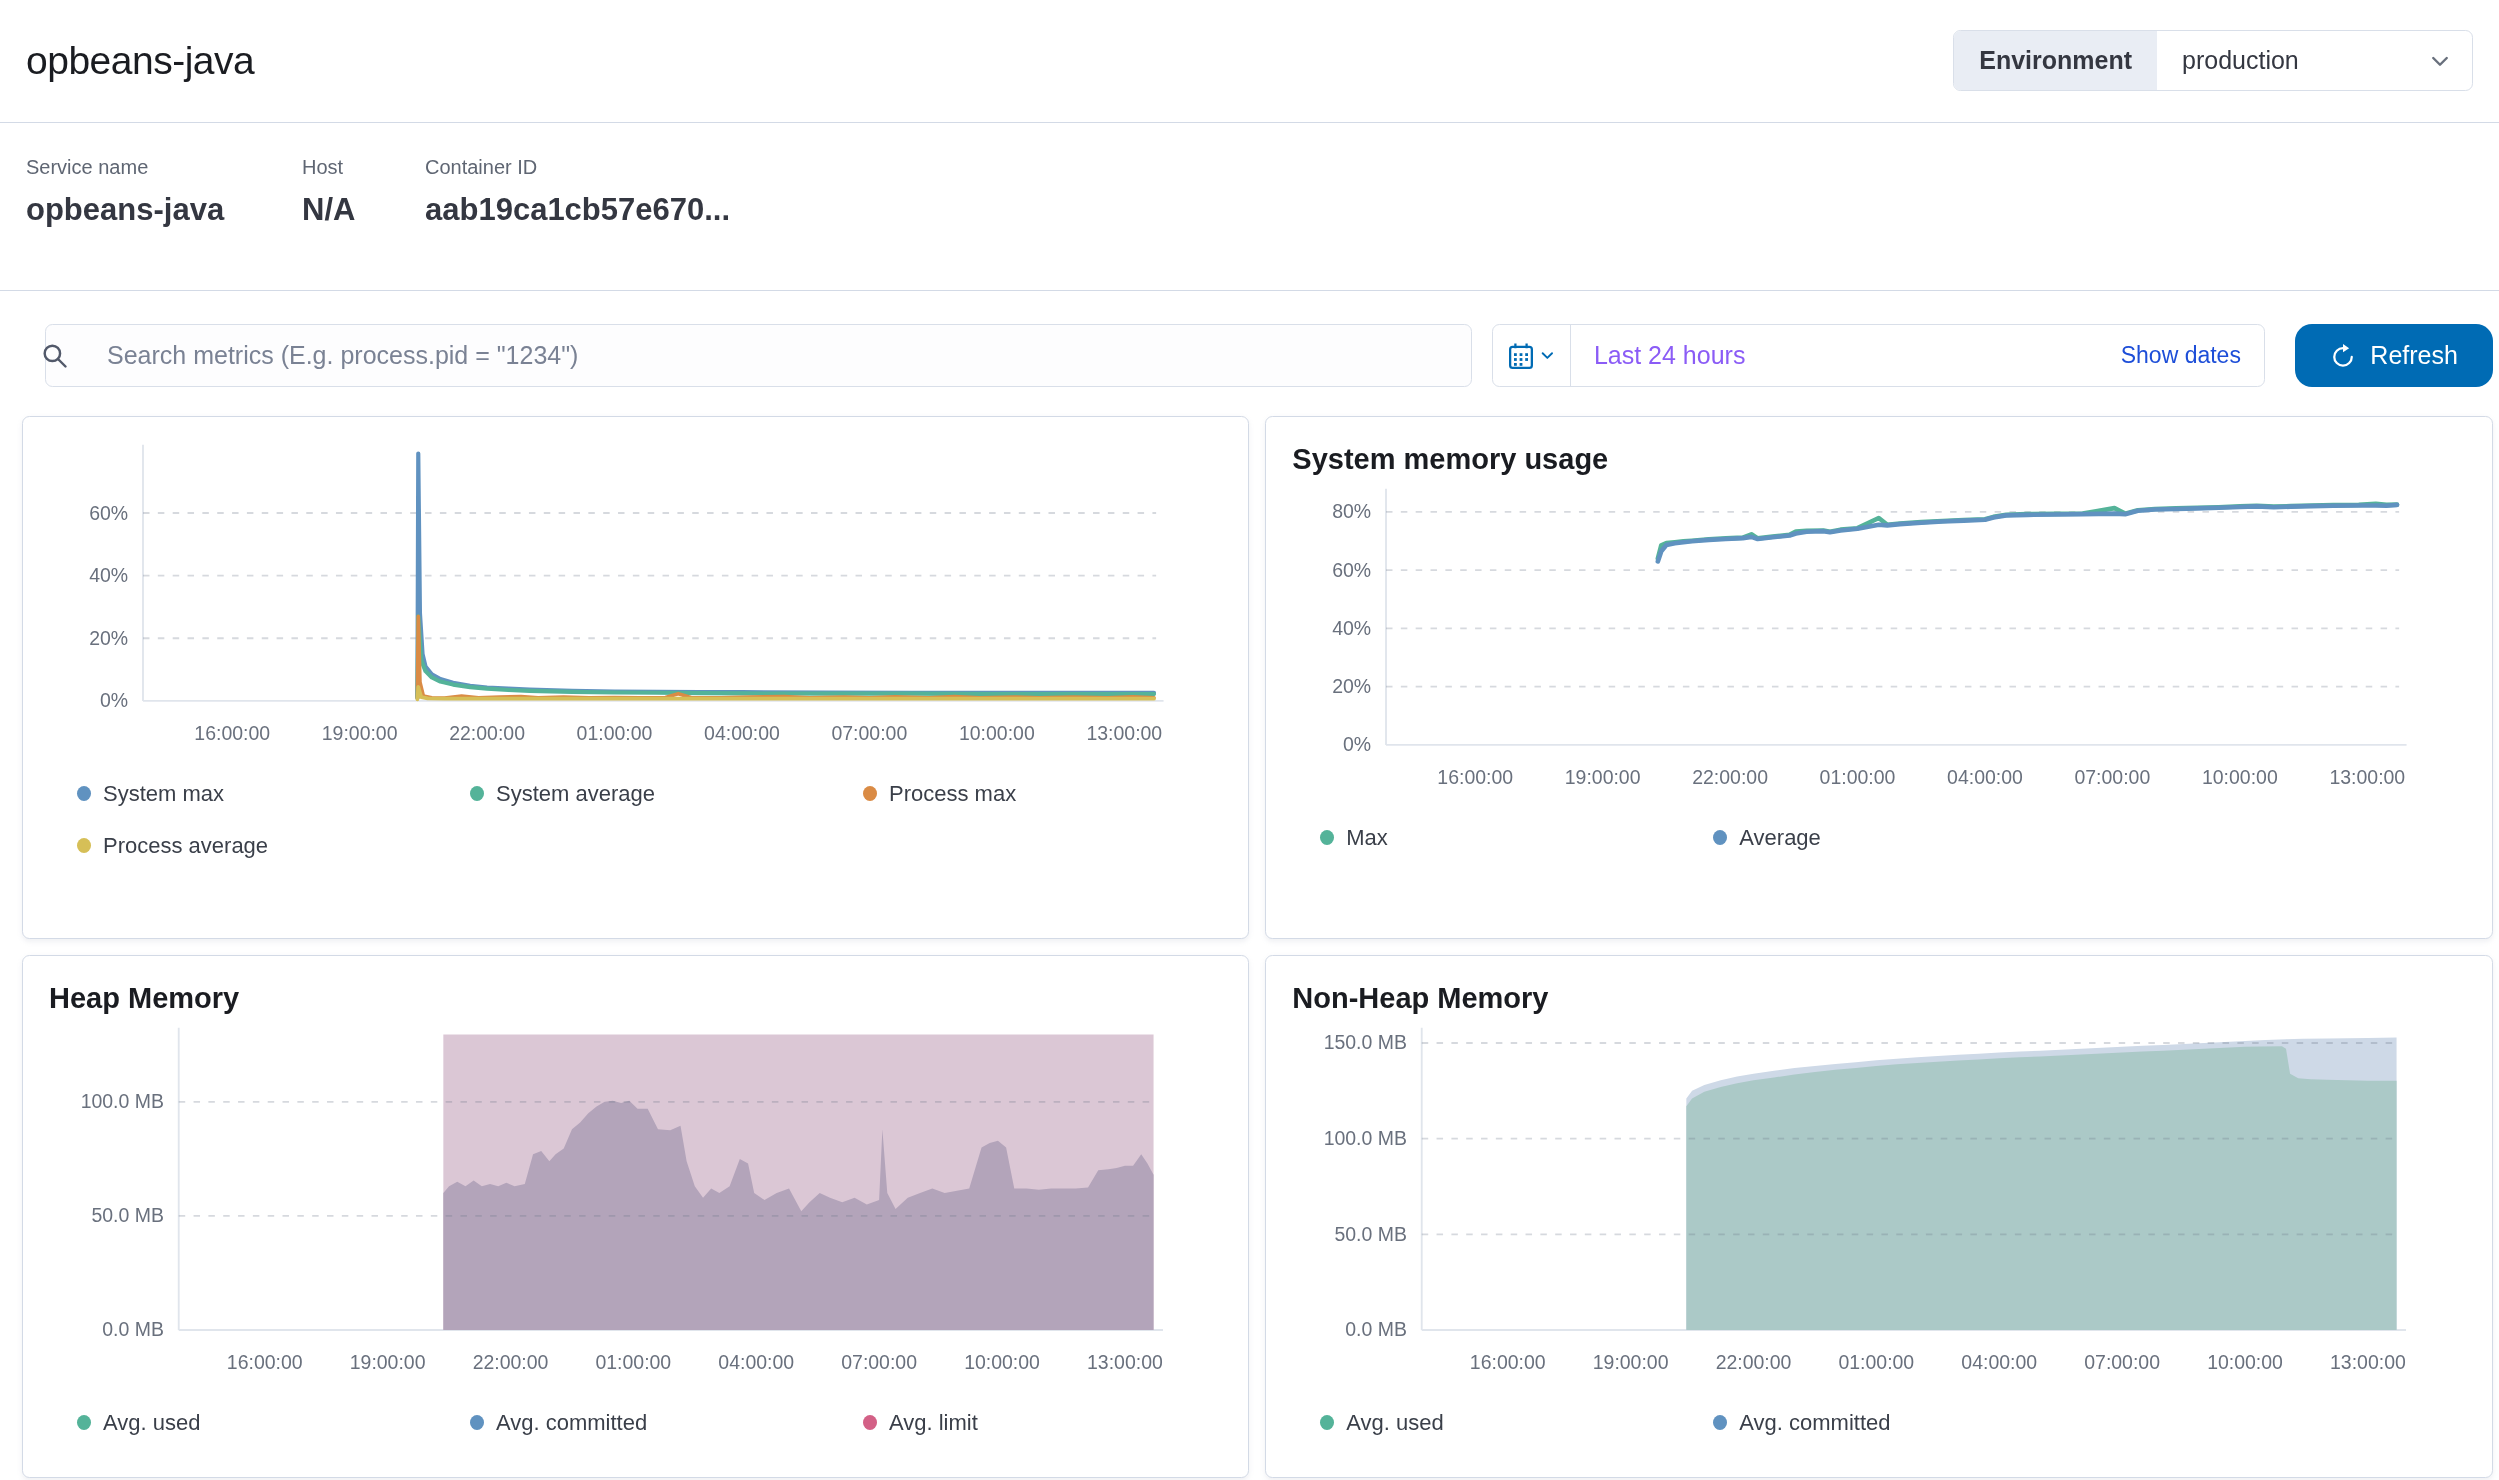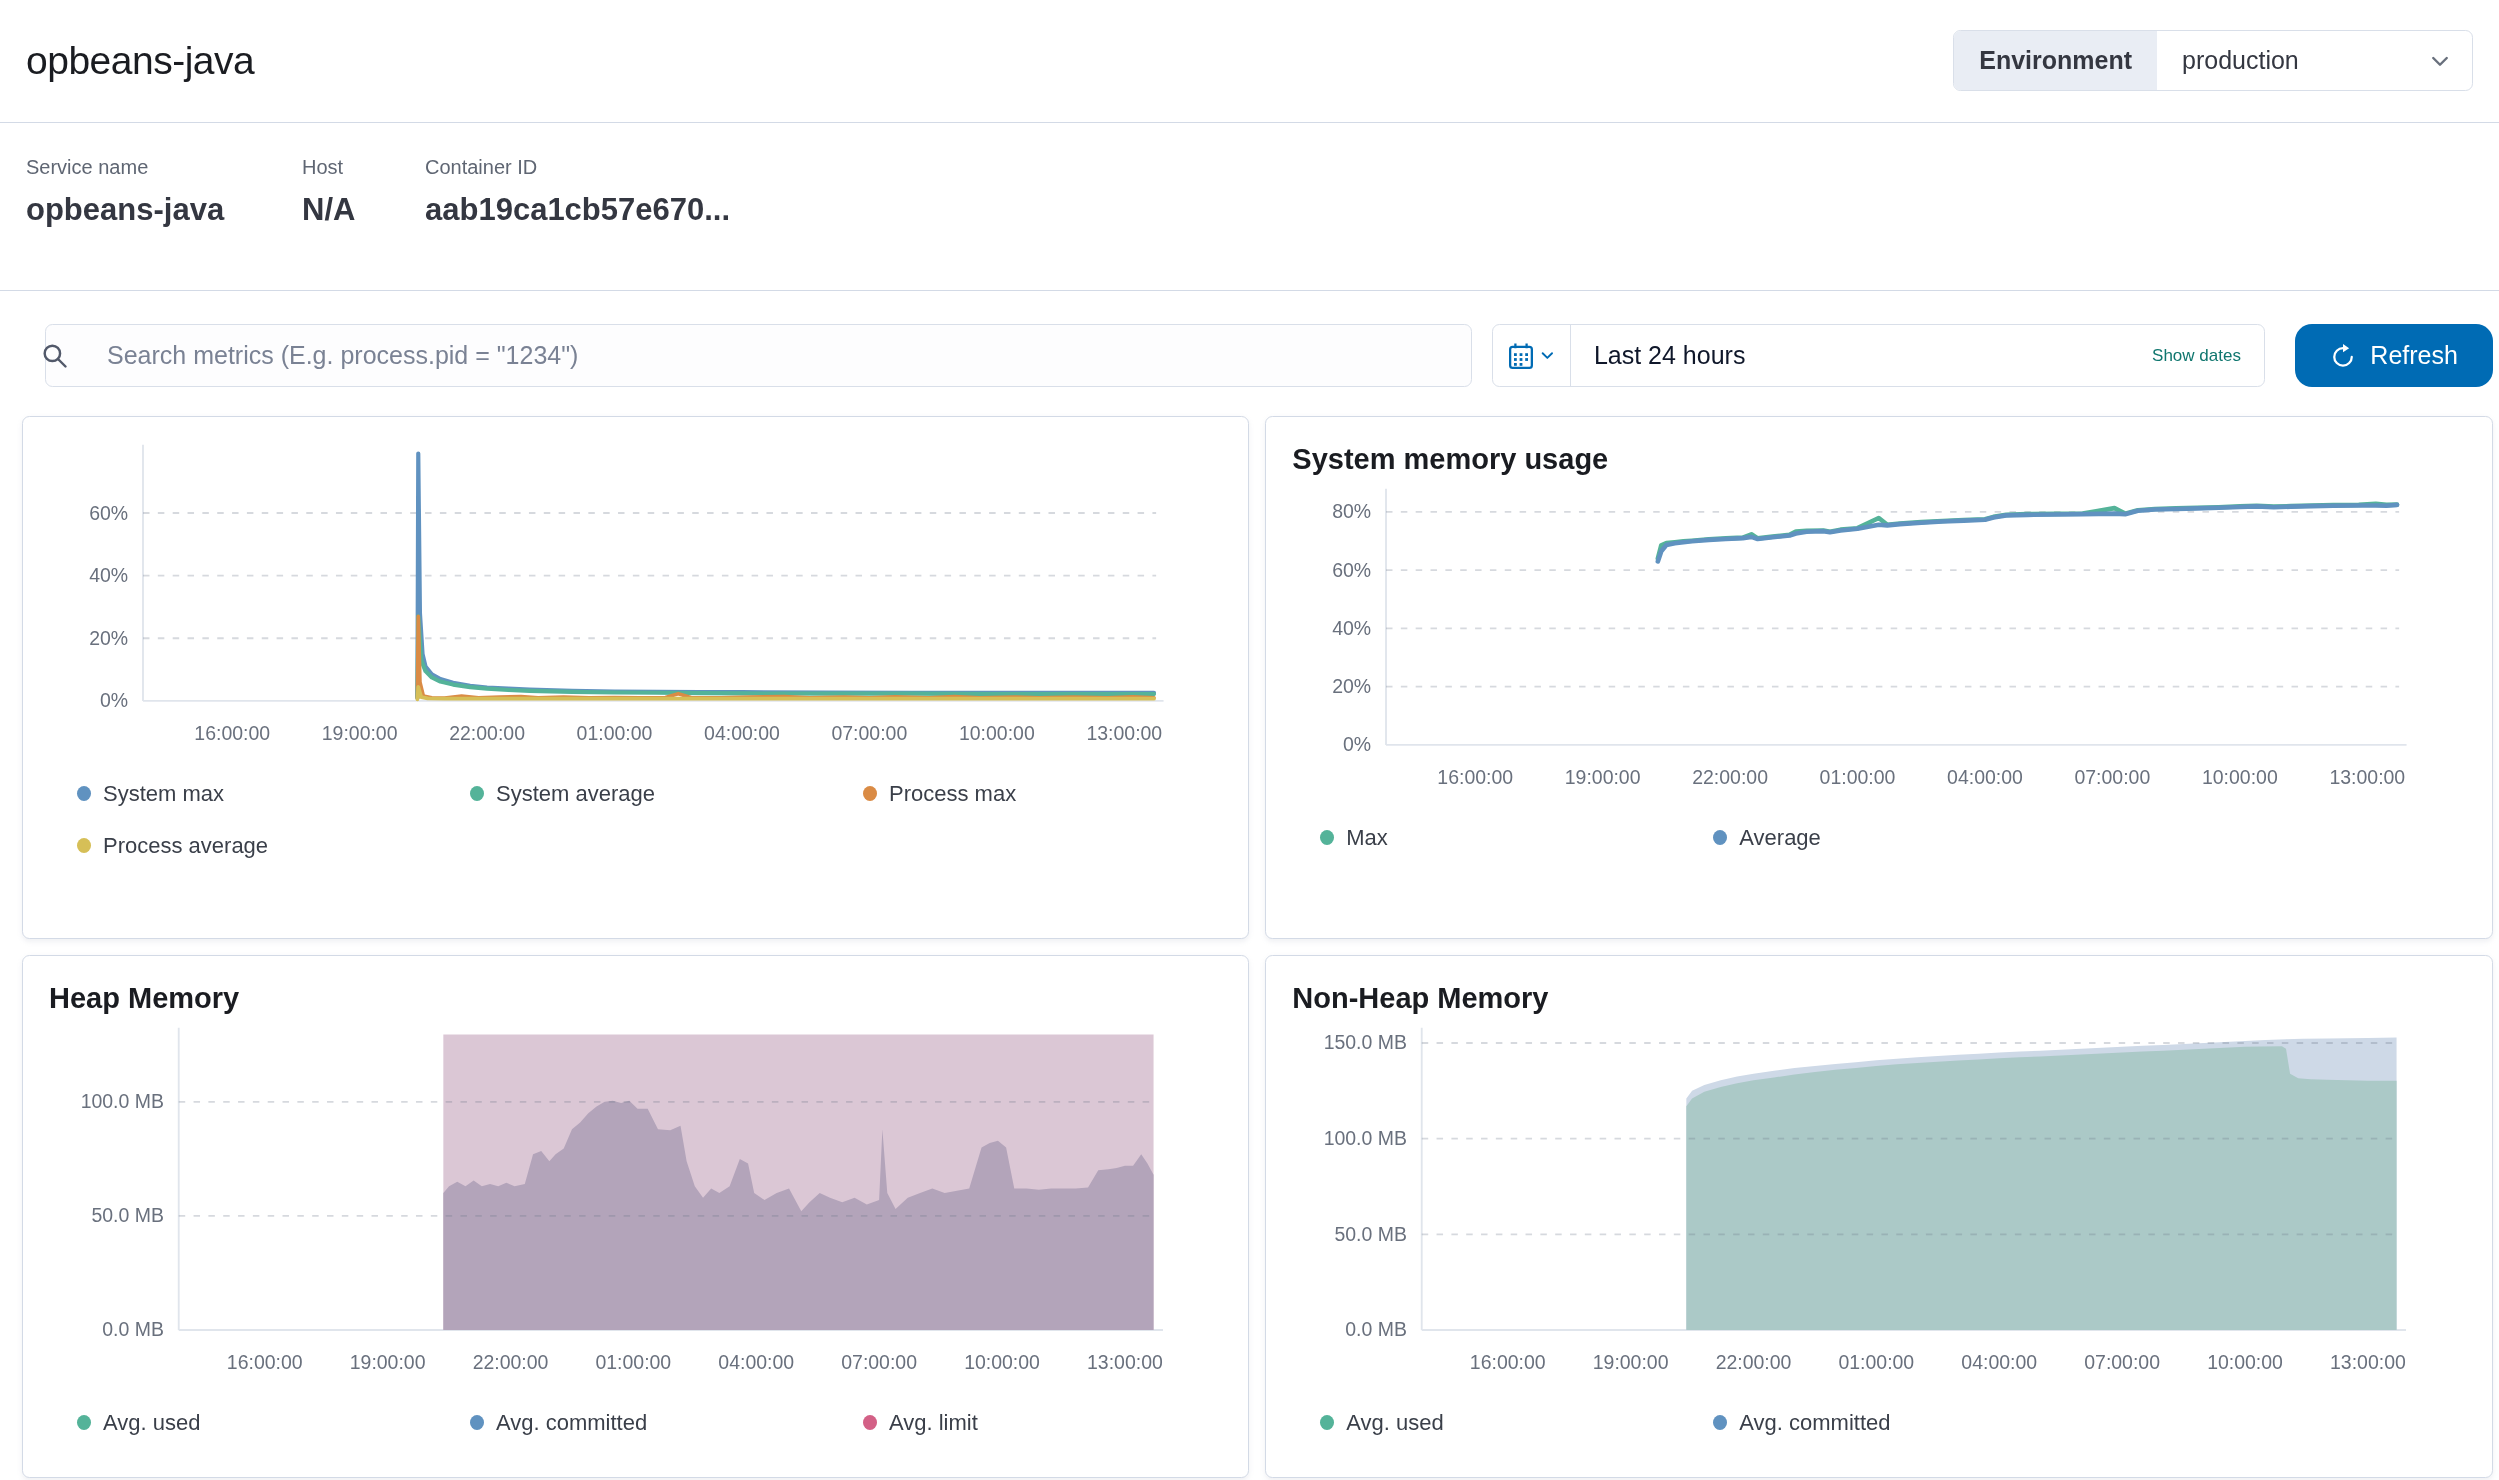--- a/index.html
+++ b/index.html
@@ -30,22 +30,22 @@
       background:#fdfdfe; padding:0 18.6px 0 61px; font-size:25px;
       font-family:inherit; color:#343741; outline:none; }
   .searchbox input::placeholder { color:#7a8294; }
   .searchbox .mag { position:absolute; left:18.6px; top:17.6px; }
   .dategroup { width:773px; height:63px; border:1.9px solid #d9dfe9; border-radius:7.4px;
       display:flex; background:#fff; overflow:hidden; }
   .dategroup .quick { width:78px; display:flex; align-items:center; justify-content:center;
       gap:4.6px; border-right:1.9px solid #d9dfe9; cursor:pointer; }
   .dategroup .field { flex:1; display:flex; align-items:center; justify-content:space-between;
       padding:0 23px; }
-  .dategroup .range { font-size:25px; color:#0f172a; }
-  .dategroup .showdates { font-size:17px; color:#0f766e; cursor:pointer; }
+  .dategroup .range { font-size:25px; color:#8b5cf6; }
+  .dategroup .showdates { font-size:23px; color:#1d4ed8; cursor:pointer; }
   .refreshbtn { width:198px; height:63px; background:#006BB4; border:none; border-radius:17px;
       color:#fff; font-size:25px; font-weight:500; font-family:inherit; display:flex;
       align-items:center; justify-content:center; gap:13px; cursor:pointer; margin-left:10.2px; }
 
   
   .grid { display:grid; grid-template-columns:1fr 1fr; gap:16px 16px;
           margin:29px 7.4px 0 22px; }
   .panel { background:#fff; border:1.9px solid #d3dae6; border-radius:7.4px;
            box-shadow:0 2.8px 5.6px rgba(152,162,179,0.15); height:523px;
            padding:26px 26px 0; overflow:hidden; }

